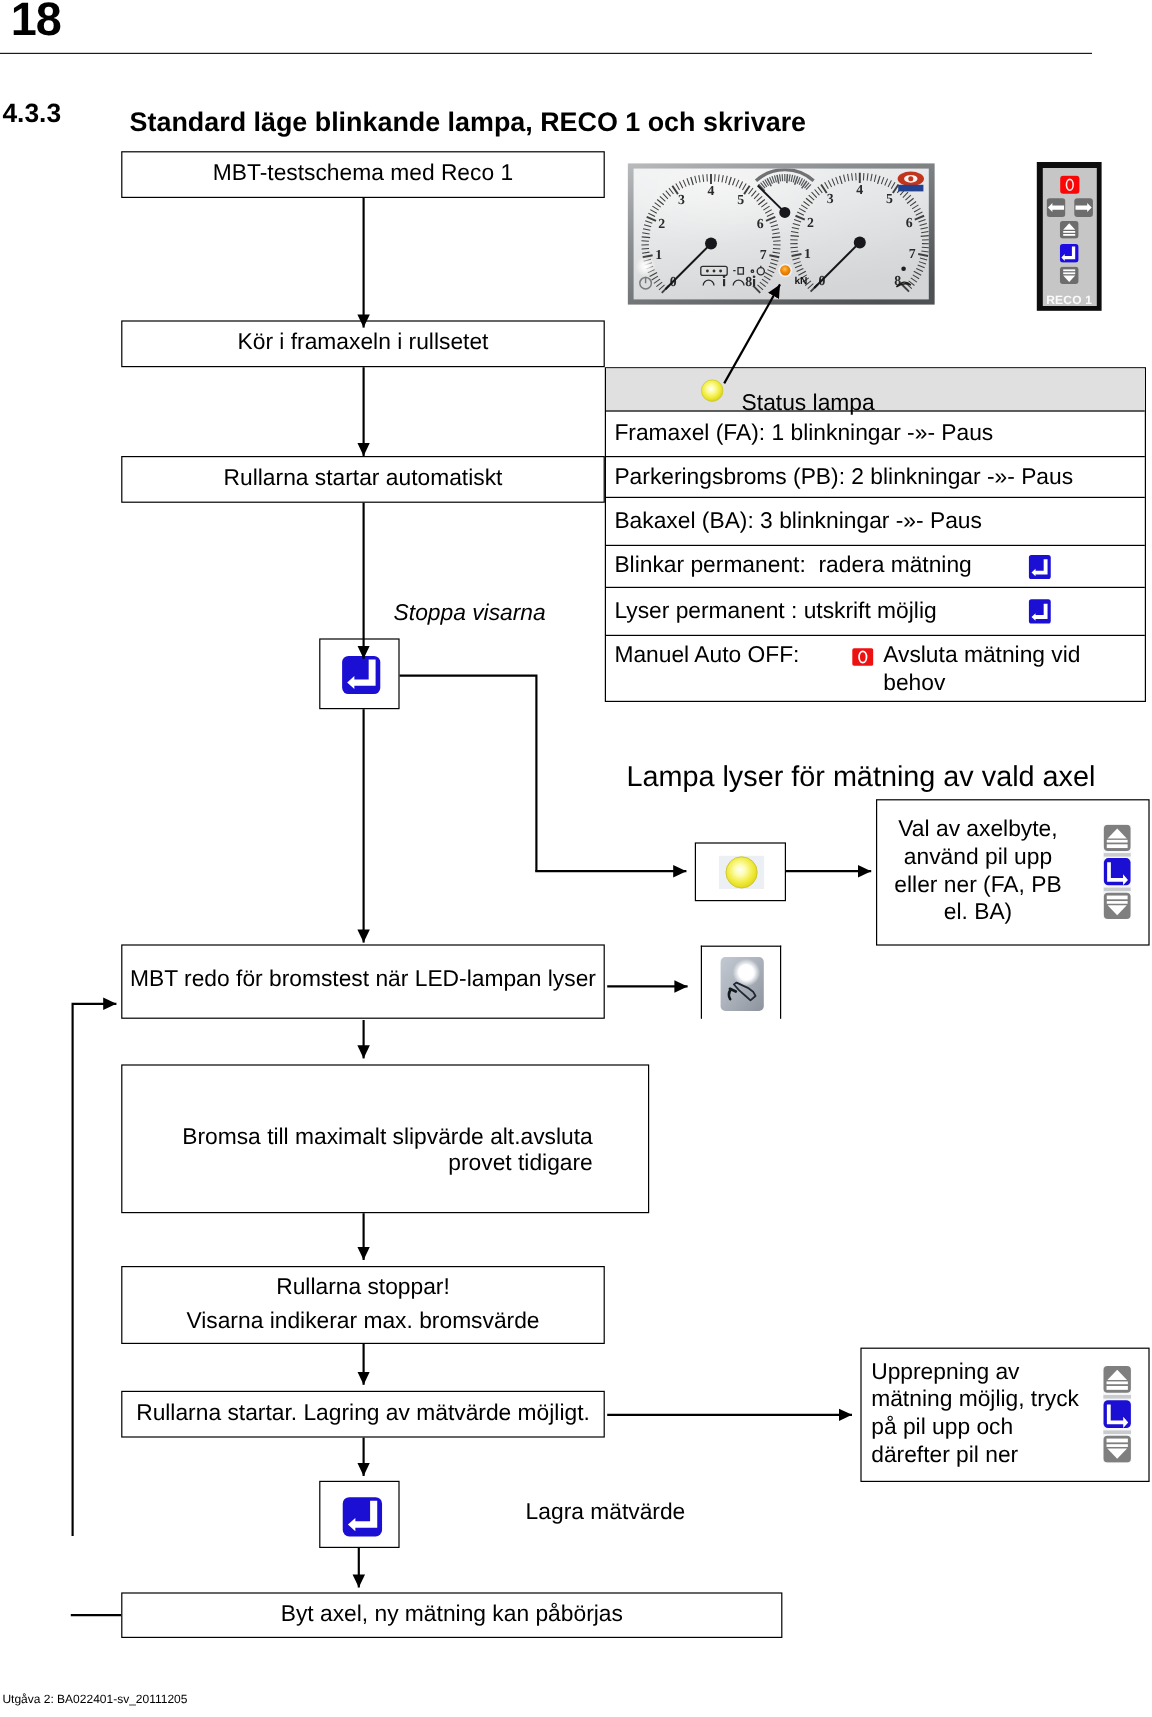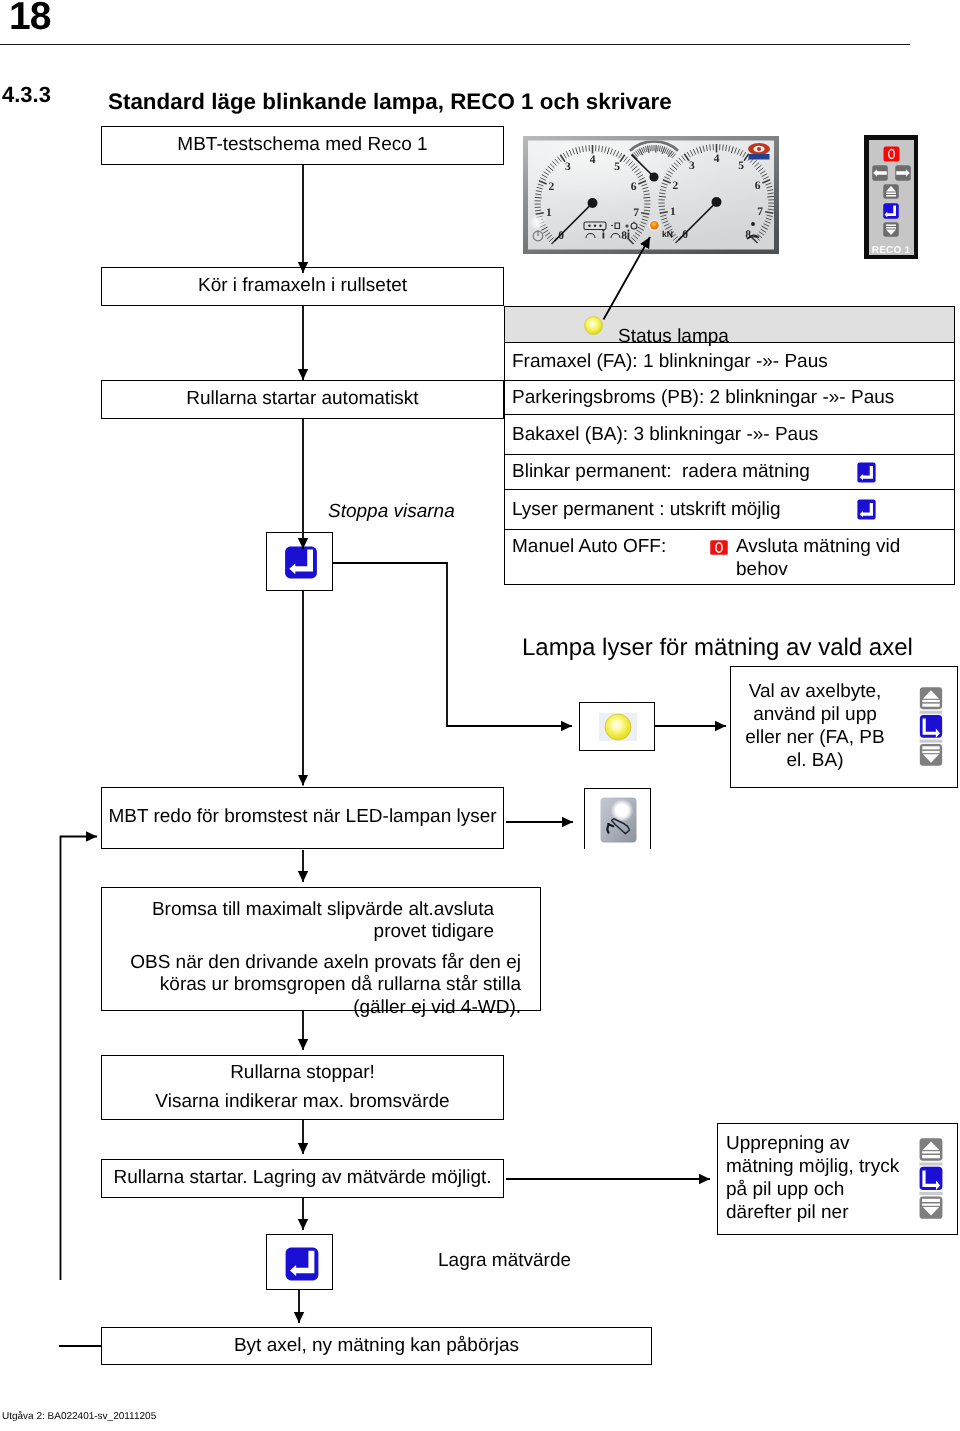--- a/index.html
+++ b/index.html
@@ -36,21 +36,20 @@
   <span>Kör i framaxeln i rullsetet</span>
 </div>
 <div class="box" style="left:101px;top:380px;width:403px;height:39px;">
   <span>Rullarna startar automatiskt</span>
 </div>
 <div class="box" style="left:101px;top:787px;width:403px;height:62px;justify-content:flex-end;padding-bottom:20px;">
   <span>MBT redo för bromstest när LED-lampan lyser</span>
 </div>
 <div class="box" style="left:101px;top:887px;width:440px;height:124px;padding-top:20px;text-align:right;">
   <span style="width:346px;">Bromsa till maximalt slipvärde alt.avsluta provet tidigare</span>
-  <span style="width:400px;margin-top:8px;">OBS när den drivande axeln provats får den ej köras ur bromsgropen då rullarna står stilla (gäller ej vid 4-WD).</span>
 </div>
 <div class="box" style="left:101px;top:1055px;width:403px;height:65px;">
   <span>Rullarna stoppar!</span>
   <span style="margin-top:7px;">Visarna indikerar max. bromsvärde</span>
 </div>
 <div class="box" style="left:101px;top:1159px;width:403px;height:39px;">
   <span>Rullarna startar. Lagring av mätvärde möjligt.</span>
 </div>
 <div class="box" style="left:101px;top:1327px;width:551px;height:38px;">
   <span>Byt axel, ny mätning kan påbörjas</span>

